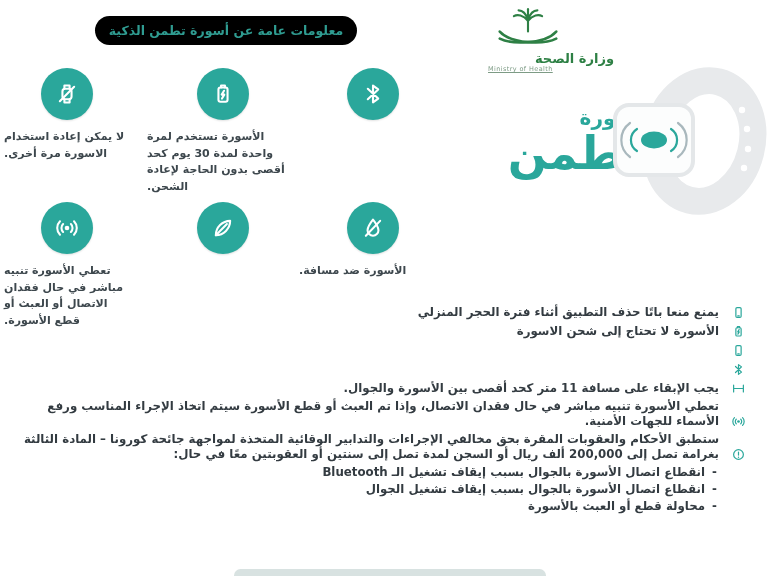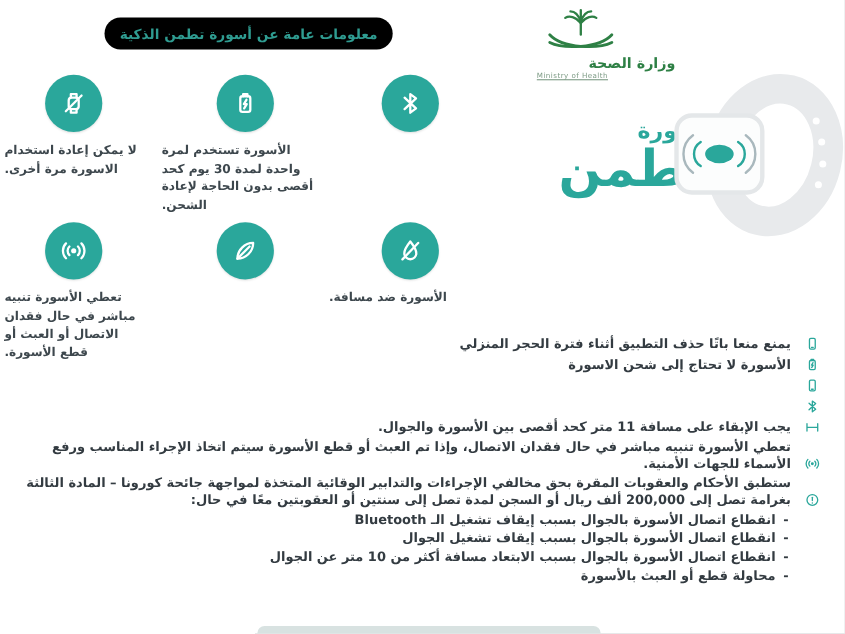--- a/index.html
+++ b/index.html
@@ -208,19 +208,18 @@
             <circle cx="10" cy="10" r="6.5"></circle>
             <path d="M10 6.8v4"></path>
             <circle cx="10" cy="13.6" r="0.9" fill="currentColor" stroke="none"></circle>
           </svg>
         </span>
   <span class="rule-text">ستطبق الأحكام والعقوبات المقرة بحق مخالفي الإجراءات والتدابير الوقائية المتخذة لمواجهة جائحة كورونا – المادة الثالثة بغرامة تصل إلى 200,000 ألف ريال أو السجن لمدة تصل إلى سنتين أو العقوبتين معًا في حال:</span>
       </div>
       <div class="cases">
         <div class="case"><span class="dash">-</span><span>انقطاع اتصال الأسورة بالجوال بسبب إيقاف تشغيل الـ Bluetooth</span></div>
         <div class="case"><span class="dash">-</span><span>انقطاع اتصال الأسورة بالجوال بسبب إيقاف تشغيل الجوال</span></div>
-        <div class="case"><span class="dash">-</span><span>انقطاع اتصال الأسورة بالجوال بسبب الابتعاد مسافة أكثر من 10 متر عن الجوال</span></div>
         <div class="case"><span class="dash">-</span><span>محاولة قطع أو العبث بالأسورة</span></div>
       </div>
     </div>
 
   <div class="bottom-bar"></div>
 </div>
 
 </body></html>

